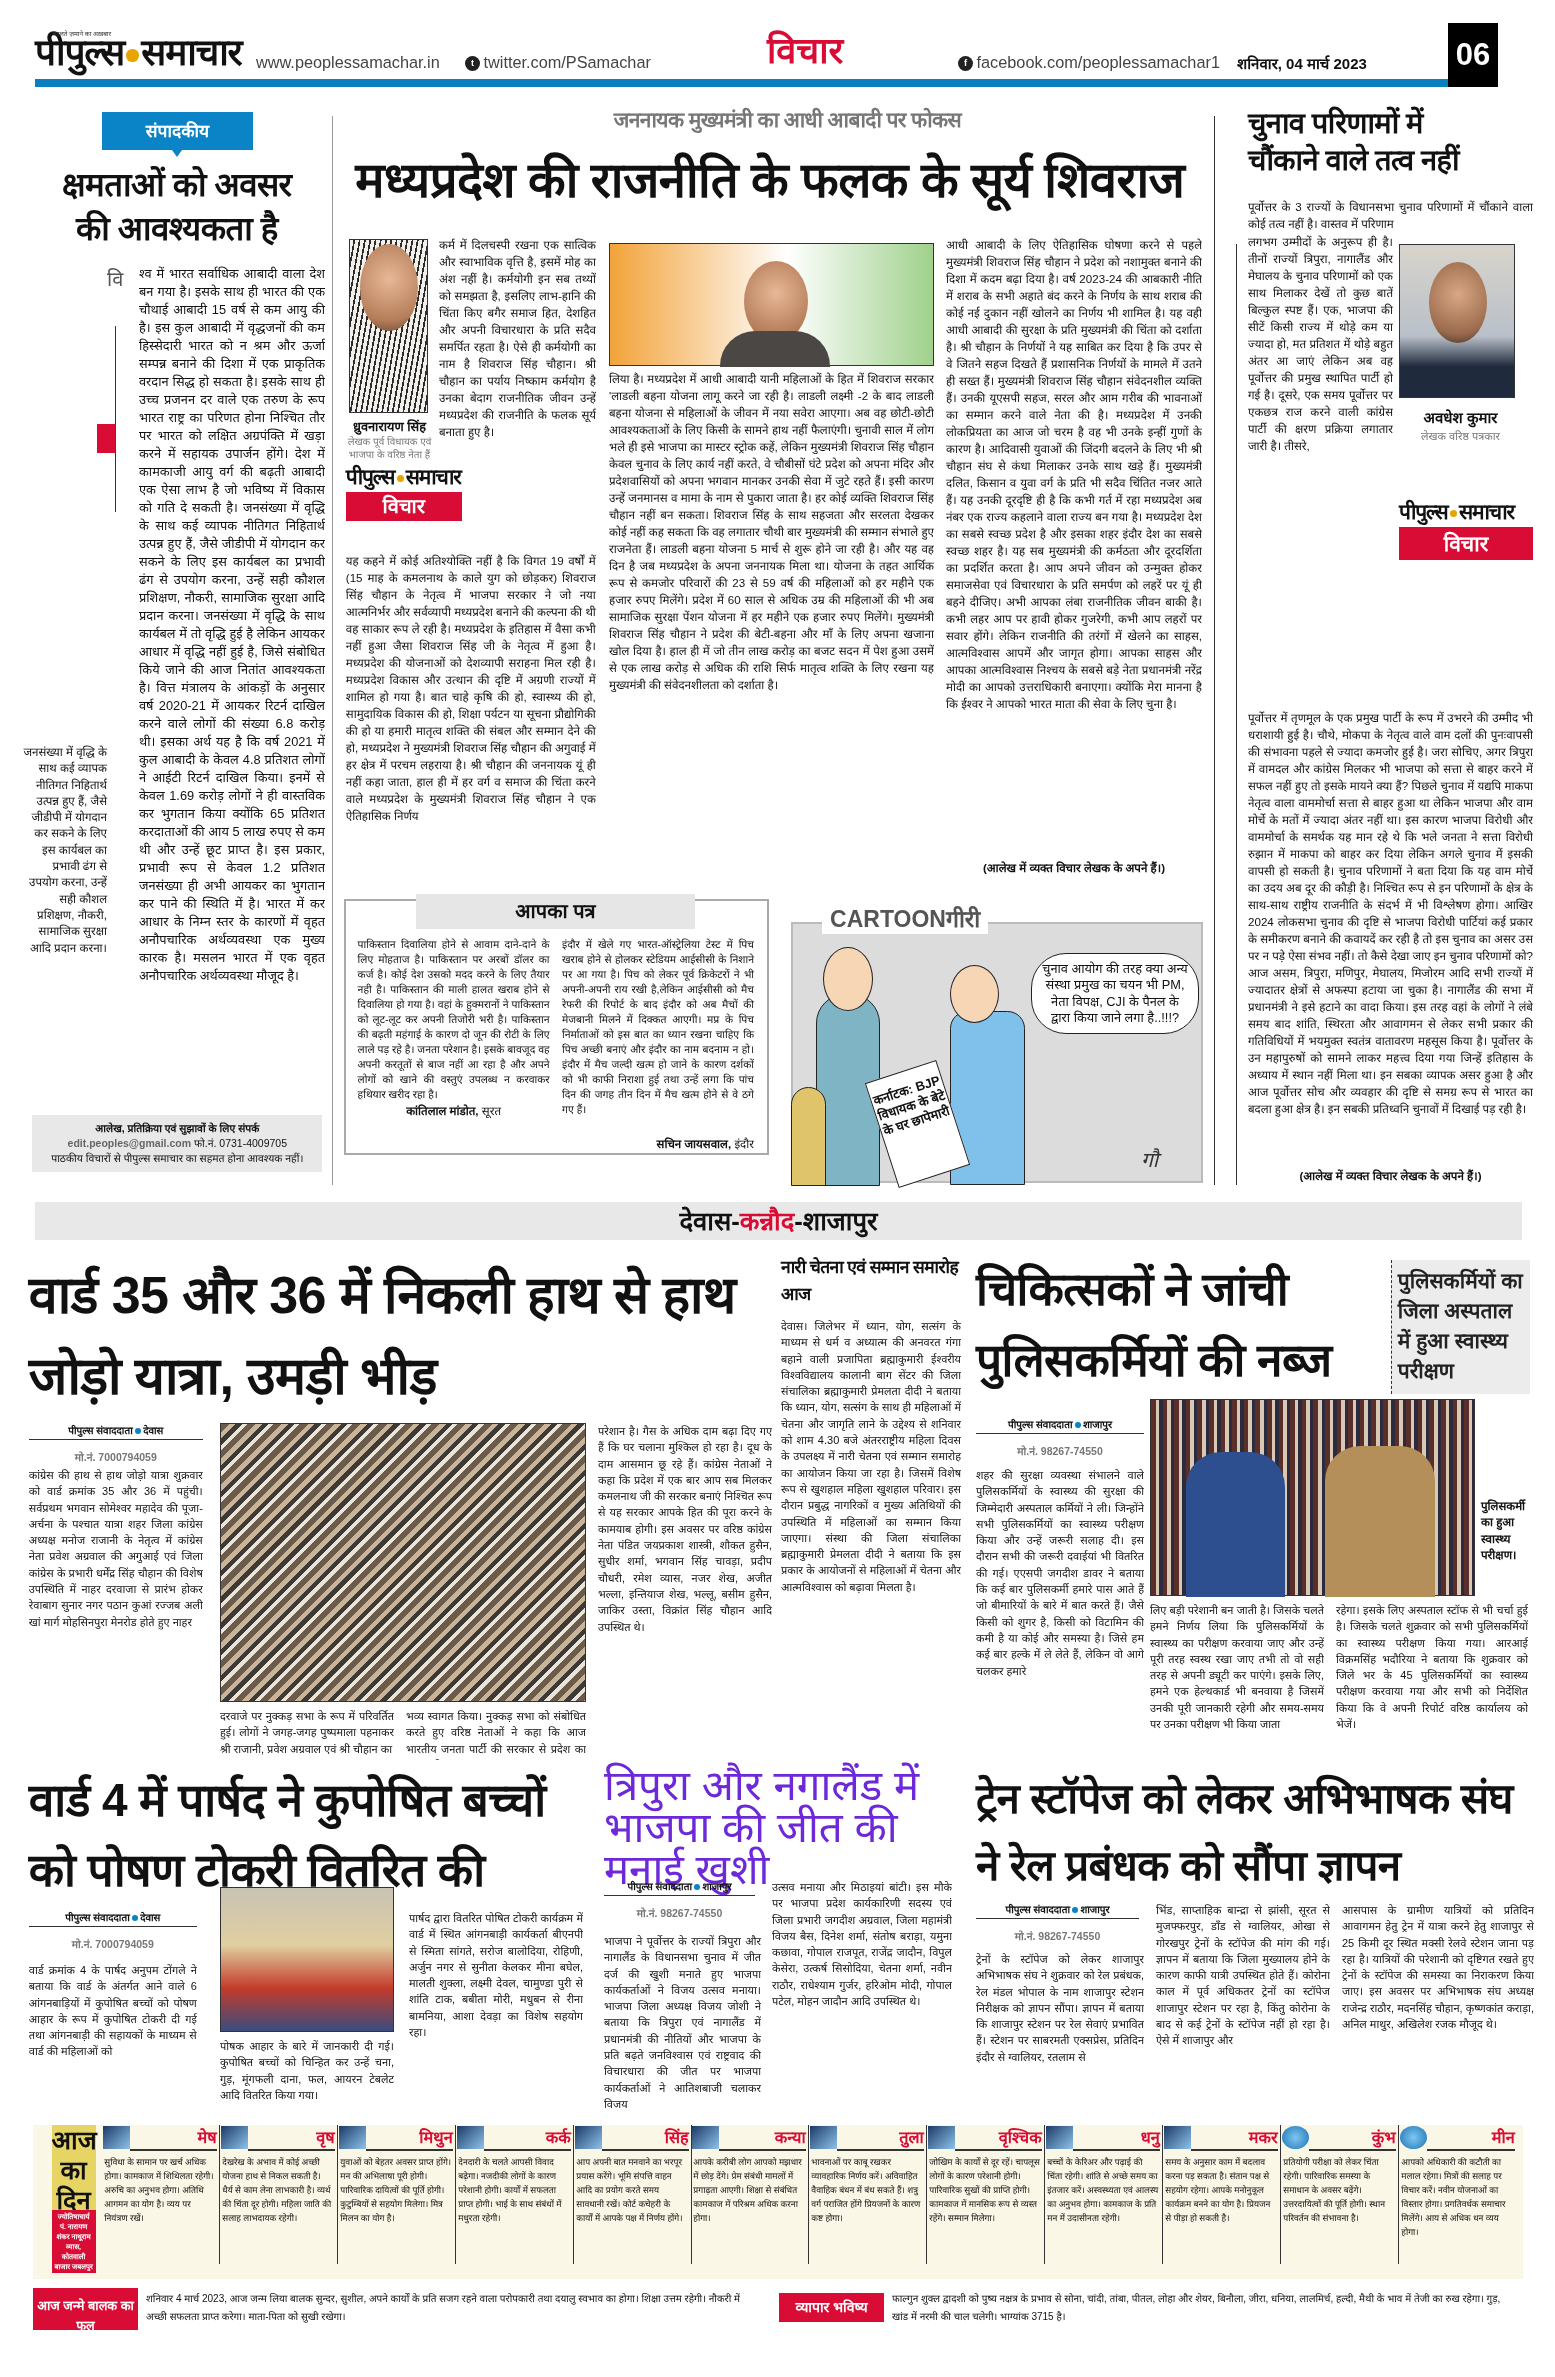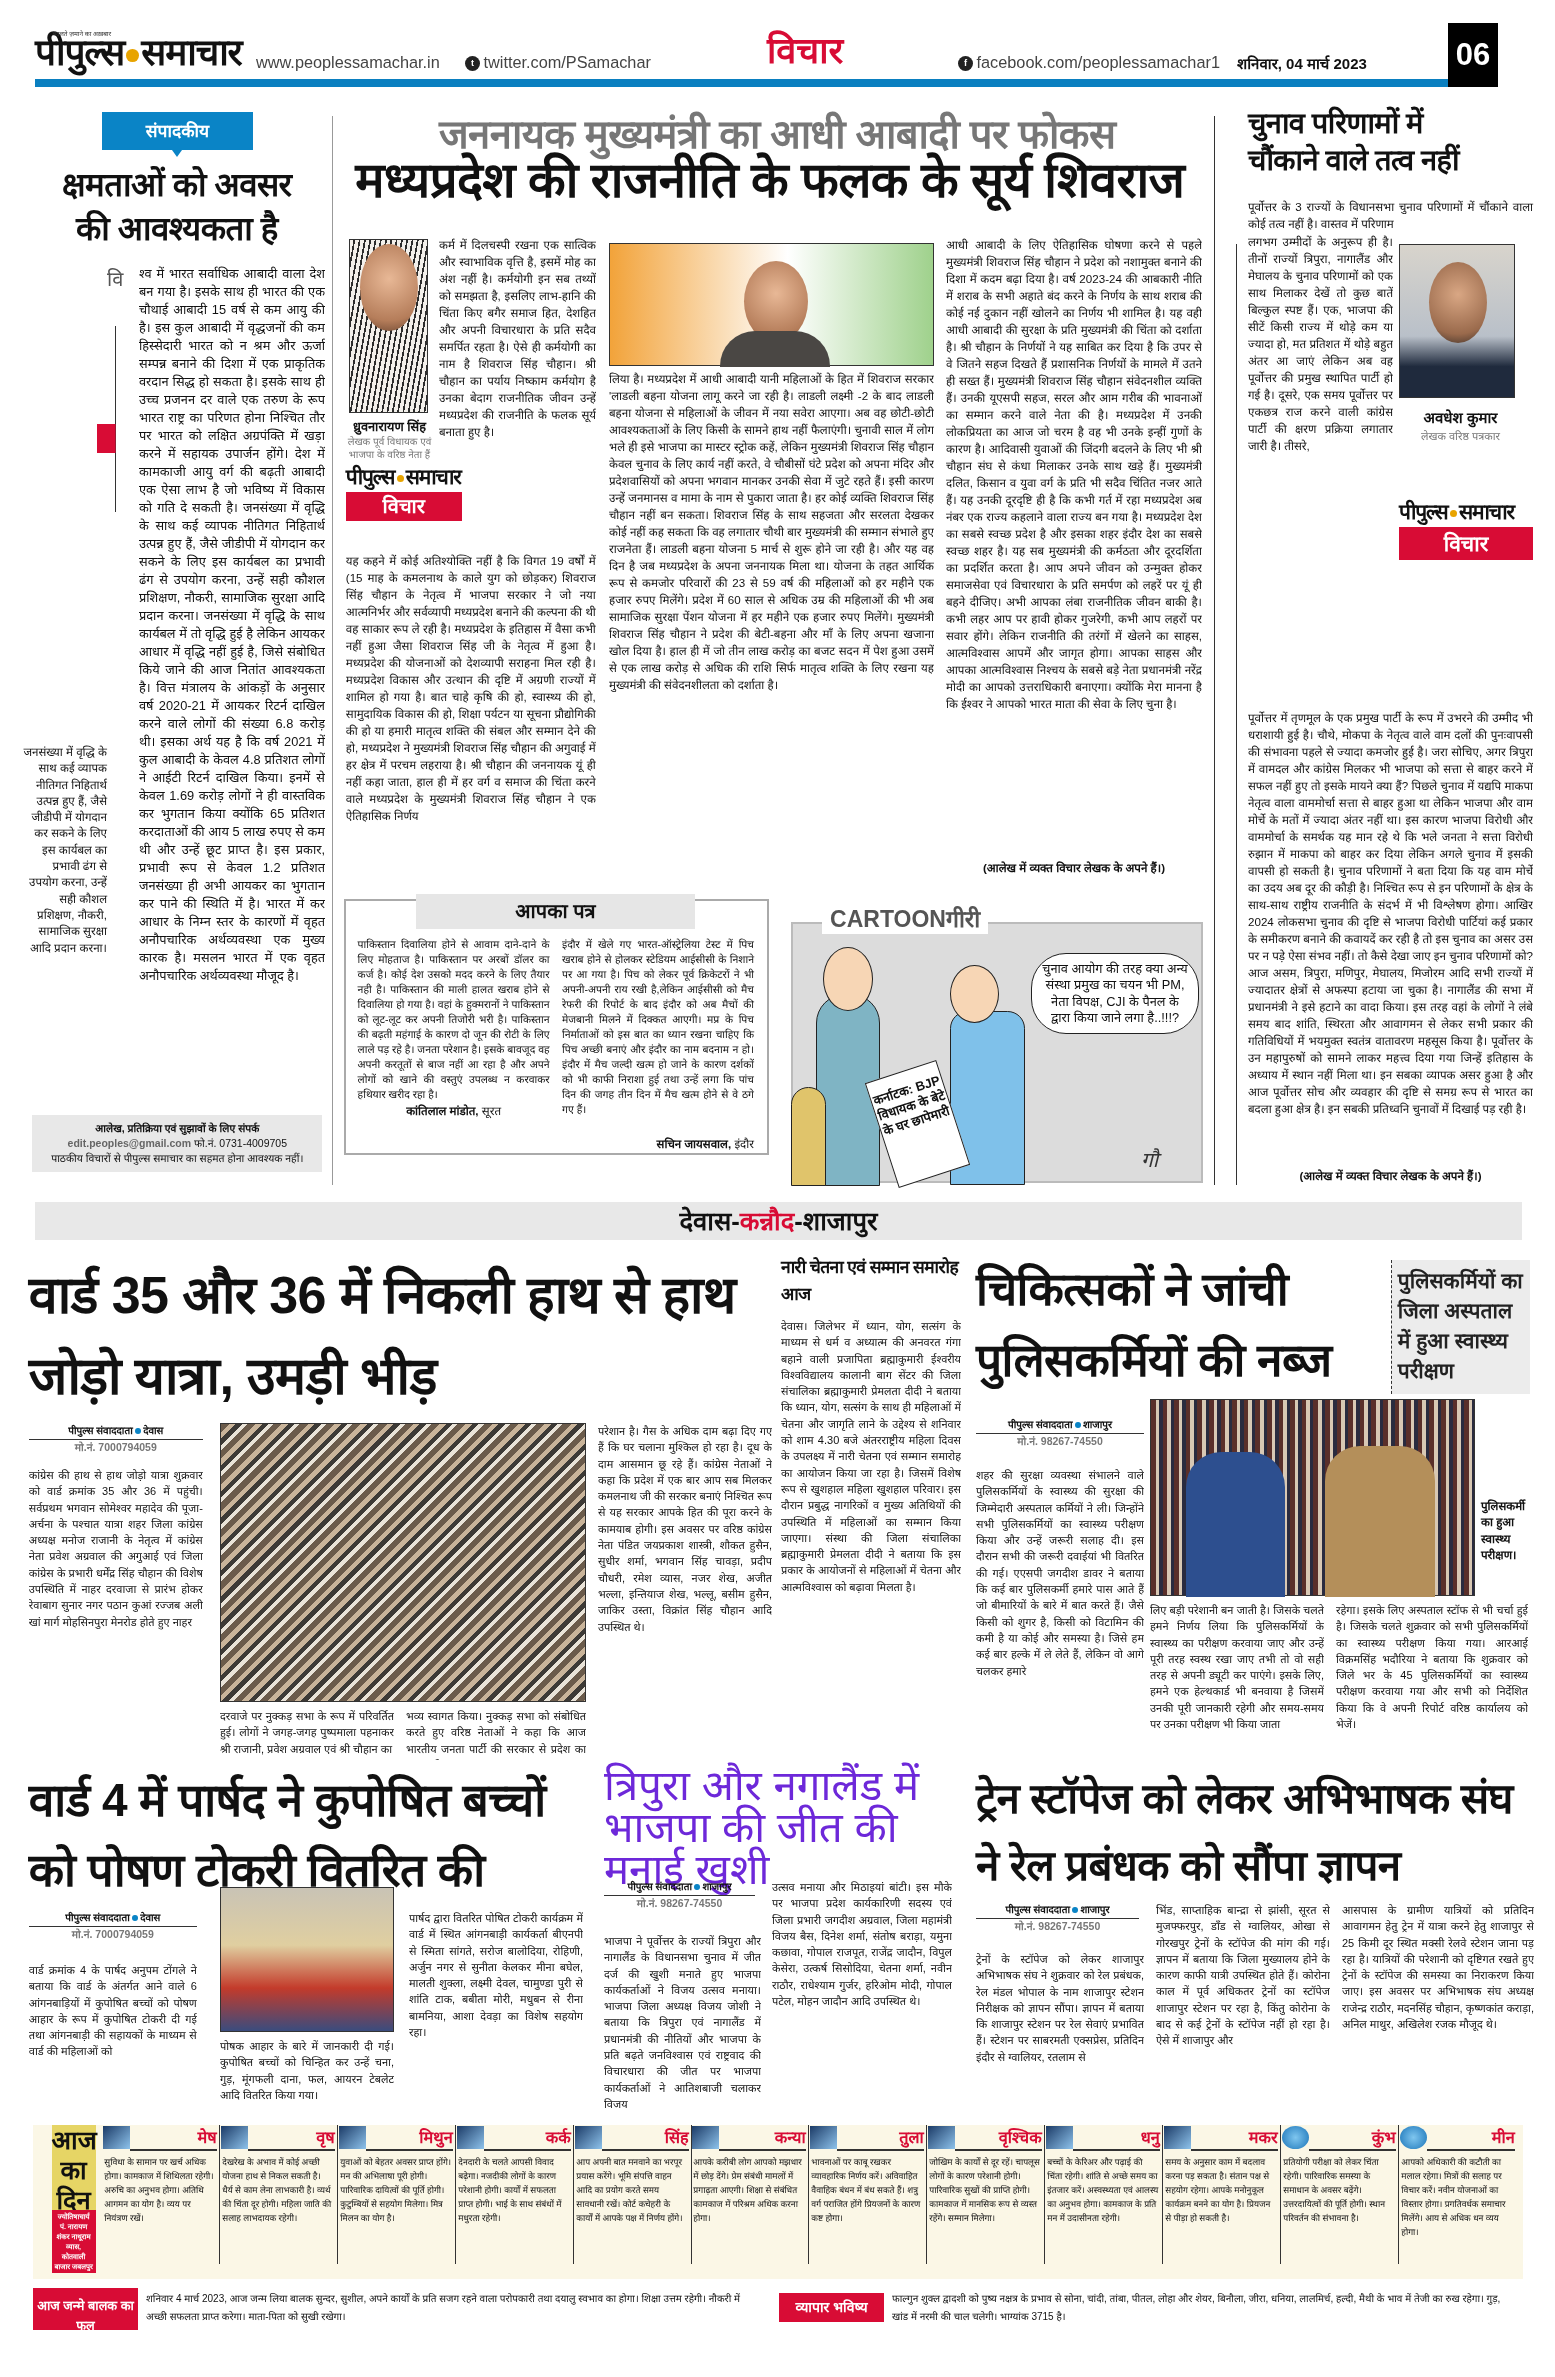--- a/index.html
+++ b/index.html
@@ -30,21 +30,21 @@
 .vichar-box{background:#d80c35;color:#fff;font-weight:900;font-size:23px;text-align:center}
 .letters-box{border:2.9px solid #aaa;background:#fff}
 .letters-title{background:#e6e6e6;font-weight:900;font-size:20px;text-align:center}
 .cartoon-box{border:2.9px solid #bbb;background:#dcdcdc}
 .bubble{background:#fff;border:1.7px solid #222;border-radius:35px;font-size:12.8px;line-height:16.3px;text-align:center;padding:7px 9.3px}
 .newspaper{background:#fff;border:1.2px solid #222;transform:rotate(-18deg);font-size:12.8px;line-height:16.3px;text-align:center;font-weight:700}
 .sec-band{background:#e8e8e8;text-align:center;font-weight:900;font-size:25.6px}
 .sec-band .red{color:#d80c35}
 .byline{font-size:10px;font-weight:700;text-align:center;border-bottom:1.2px solid #333;padding-bottom:2.3px}
 .byline .bdot{display:inline-block;width:5.8px;height:5.8px;border-radius:50%;background:#0a84c6;margin:0 2.3px}
-.mob{font-size:10.5px;color:#777;text-align:center;font-weight:700;margin-top:0}
+.mob{font-size:10.5px;color:#777;text-align:center;font-weight:700;margin-top:10px}
 .crowd{background:repeating-linear-gradient(135deg,#6b5b4b 0 5.8px,#c9b49a 5.8px 10.5px,#3d3a36 10.5px 15px,#e9e3d8 15px 18.6px)}
 .sidebox{background:#ececec}
 
 .horo{background:#fbf7e6}
 .aaj{background:#e6d565;text-align:center;font-weight:900;font-size:25.6px;line-height:30px}
 .jyoti{background:#d80c35;color:#fff;text-align:center;font-size:10.5px;line-height:15px;font-weight:700}
 .rashi{position:absolute;top:0;height:139px;border-right:0.6px solid #333}
 .rashi .img{position:absolute;left:1.2px;top:1.2px;width:27px;height:23px;background:linear-gradient(135deg,#1b3a66,#8ec3ec)}
 .rashi .name{position:absolute;right:2.3px;top:1.2px;color:#d80c35;font-weight:900;font-size:16.3px}
 .rashi .line{position:absolute;left:28px;right:2.3px;top:24.4px;height:1.2px;background:#333}
@@ -82,21 +82,21 @@
   <div class="abs" style="left:0;top:639px;width:84px;font-size:11.6px;line-height:16.3px;text-align:right">जनसंख्या में वृद्धि के साथ कई व्यापक नीतिगत निहितार्थ उत्पन्न हुए हैं, जैसे जीडीपी में योगदान कर सकने के लिए इस कार्यबल का प्रभावी ढंग से उपयोग करना, उन्हें सही कौशल प्रशिक्षण, नौकरी, सामाजिक सुरक्षा आदि प्रदान करना।</div>
   <div class="abs" style="left:9.3px;top:1010px;width:290px;background:#e8e8e8;padding:5.8px;text-align:center;font-size:10.5px;line-height:15px">
     <div class="bold">आलेख, प्रतिक्रिया एवं सुझावों के लिए संपर्क</div>
     <div><a style="color:#666;font-weight:700">edit.peoples@gmail.com</a> <span>फो.नं. 0731-4009705</span></div>
     <div>पाठकीय विचारों से पीपुल्स समाचार का सहमत होना आवश्यक नहीं।</div>
   </div>
 </section>
 <div class="rule-v" style="left:332px;top:116px;height:1069px;background:#999;width:0.6px"></div>
 
 <section class="abs" style="left:340px;top:105px;width:871px;height:778px">
-  <div class="abs headline" style="left:99px;top:0;width:697px;font-size:40px;color:#777;">जननायक मुख्यमंत्री का आधी आबादी पर फोकस</div>
+  <div class="abs headline" style="left:99px;top:0;width:697px;font-size:21px;color:#777;text-align:center">जननायक मुख्यमंत्री का आधी आबादी पर फोकस</div>
   <div class="abs headline" style="left:5.8px;top:46px;width:848px;font-size:49px;line-height:58px;text-align:center">मध्यप्रदेश की राजनीति के फलक के सूर्य शिवराज</div>
 
   <div class="abs photo" style="left:8.7px;top:134px;width:79px;height:174px;background:repeating-linear-gradient(100deg,#f3f0eb 0 3.5px,#2c2c2c 3.5px 5.2px)">
     <div class="face" style="left:10.5px;top:3.5px;width:58px;height:87px"></div>
   </div>
   <div class="abs caption-name" style="left:0;top:312px;width:99px;font-size:12.8px">ध्रुवनारायण सिंह</div>
   <div class="abs caption-sub" style="left:0;top:331px;width:99px;font-size:10px;line-height:12.8px">लेखक पूर्व विधायक एवं भाजपा के वरिष्ठ नेता हैं</div>
   <div class="abs" style="left:5.8px;top:360px;width:116px">
     <div class="logo" style="font-size:21px;line-height:23px"><span>पीपुल्स</span><span class="dot" style="width:7px;height:7px"></span><span>समाचार</span></div>
   </div>

